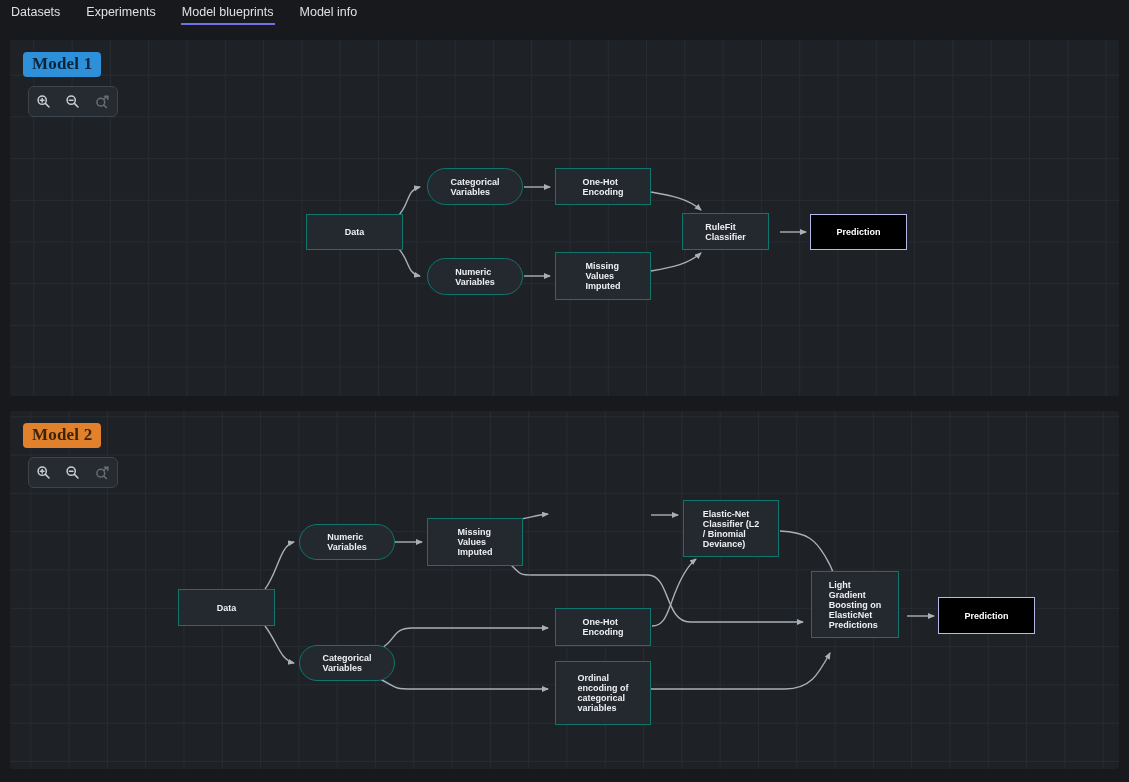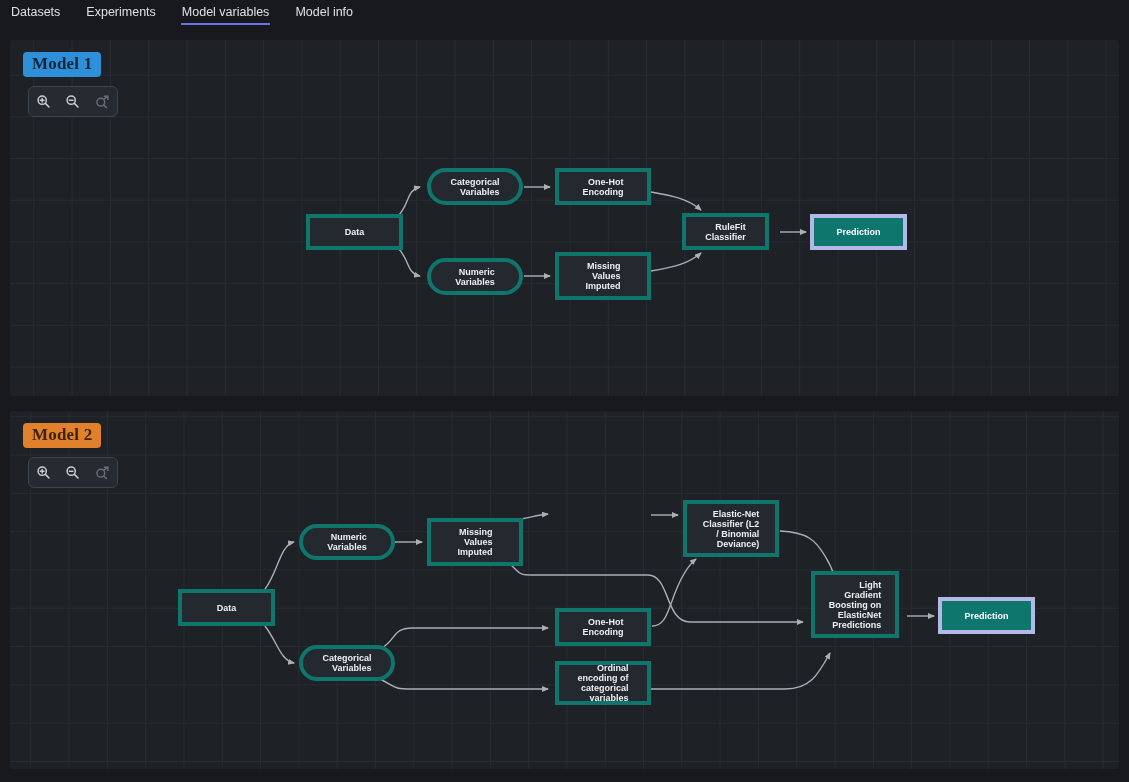--- a/index.html
+++ b/index.html
@@ -43,35 +43,35 @@
     background:#262a31; border:1px solid #3e444c; border-radius:6px;
     display:flex; align-items:center; justify-content:space-around; z-index:3;
   }
   .tb-btn {
     width:24px; height:24px; display:flex; align-items:center; justify-content:center;
     background:none; border:none; padding:0; cursor:pointer;
   }
   .tb-btn svg { display:block; }
   .node {
     position:absolute; box-sizing:border-box; z-index:2;
-    background:#24282f; border:4px solid #0f766e; color:#eef0f3;
+    background:#24282f; border:1px solid #0f766e; color:#eef0f3;
     font-size:9px; font-weight:bold; line-height:10px;
     display:flex; align-items:center; justify-content:center;
-    text-align:right; white-space:pre-line; cursor:pointer;
+    text-align:left; white-space:pre-line; cursor:pointer;
   }
   .node.pill { border-radius:19px; }
-  .node.output { background:#0f766e; border-color:#b3b8e8; color:#ffffff; }
+  .node.output { background:#000000; border-color:#b3b8e8; color:#ffffff; }
 </style>
 </head>
 <body>
 
 <div class="nav">
   <div class="tab">Datasets</div>
   <div class="tab">Experiments</div>
-  <div class="tab active">Model variables</div>
+  <div class="tab active">Model blueprints</div>
   <div class="tab">Model info</div>
 </div>
 
 <div class="panel" id="panel-0">
   <div class="canvas" style="background-size: 38.3px 41.7px; background-position: -15px -7px;"></div>
   <svg class="edges">
       <defs>
         <marker id="arrow-0" markerWidth="8" markerHeight="8" refX="6" refY="3" orient="auto" markerUnits="userSpaceOnUse">
           <path d="M0,0 L7,3 L0,6 Z" fill="#a9b0b8"></path>
         </marker>
@@ -191,21 +191,21 @@
 Values
 Imputed</div>
     <div class="node rect" style="left: 673px; top: 89px; width: 96px; height: 57px;">Elastic-Net
 Classifier (L2
 / Binomial
 Deviance)</div>
     <div class="node rect" style="left: 545px; top: 197px; width: 96px; height: 38px;">One-Hot
 Encoding</div>
     <div class="node pill" style="left: 289px; top: 234px; width: 96px; height: 36px;">Categorical
 Variables</div>
-    <div class="node rect" style="left: 545px; top: 250px; width: 96px; height: 44px;">Ordinal
+    <div class="node rect" style="left: 545px; top: 250px; width: 96px; height: 64px;">Ordinal
 encoding of
 categorical
 variables</div>
     <div class="node rect" style="left: 801px; top: 160px; width: 88px; height: 67px;">Light
 Gradient
 Boosting on
 ElasticNet
 Predictions</div>
     <div class="node output" style="left: 928px; top: 186px; width: 97px; height: 37px;">Prediction</div>
   </div>

